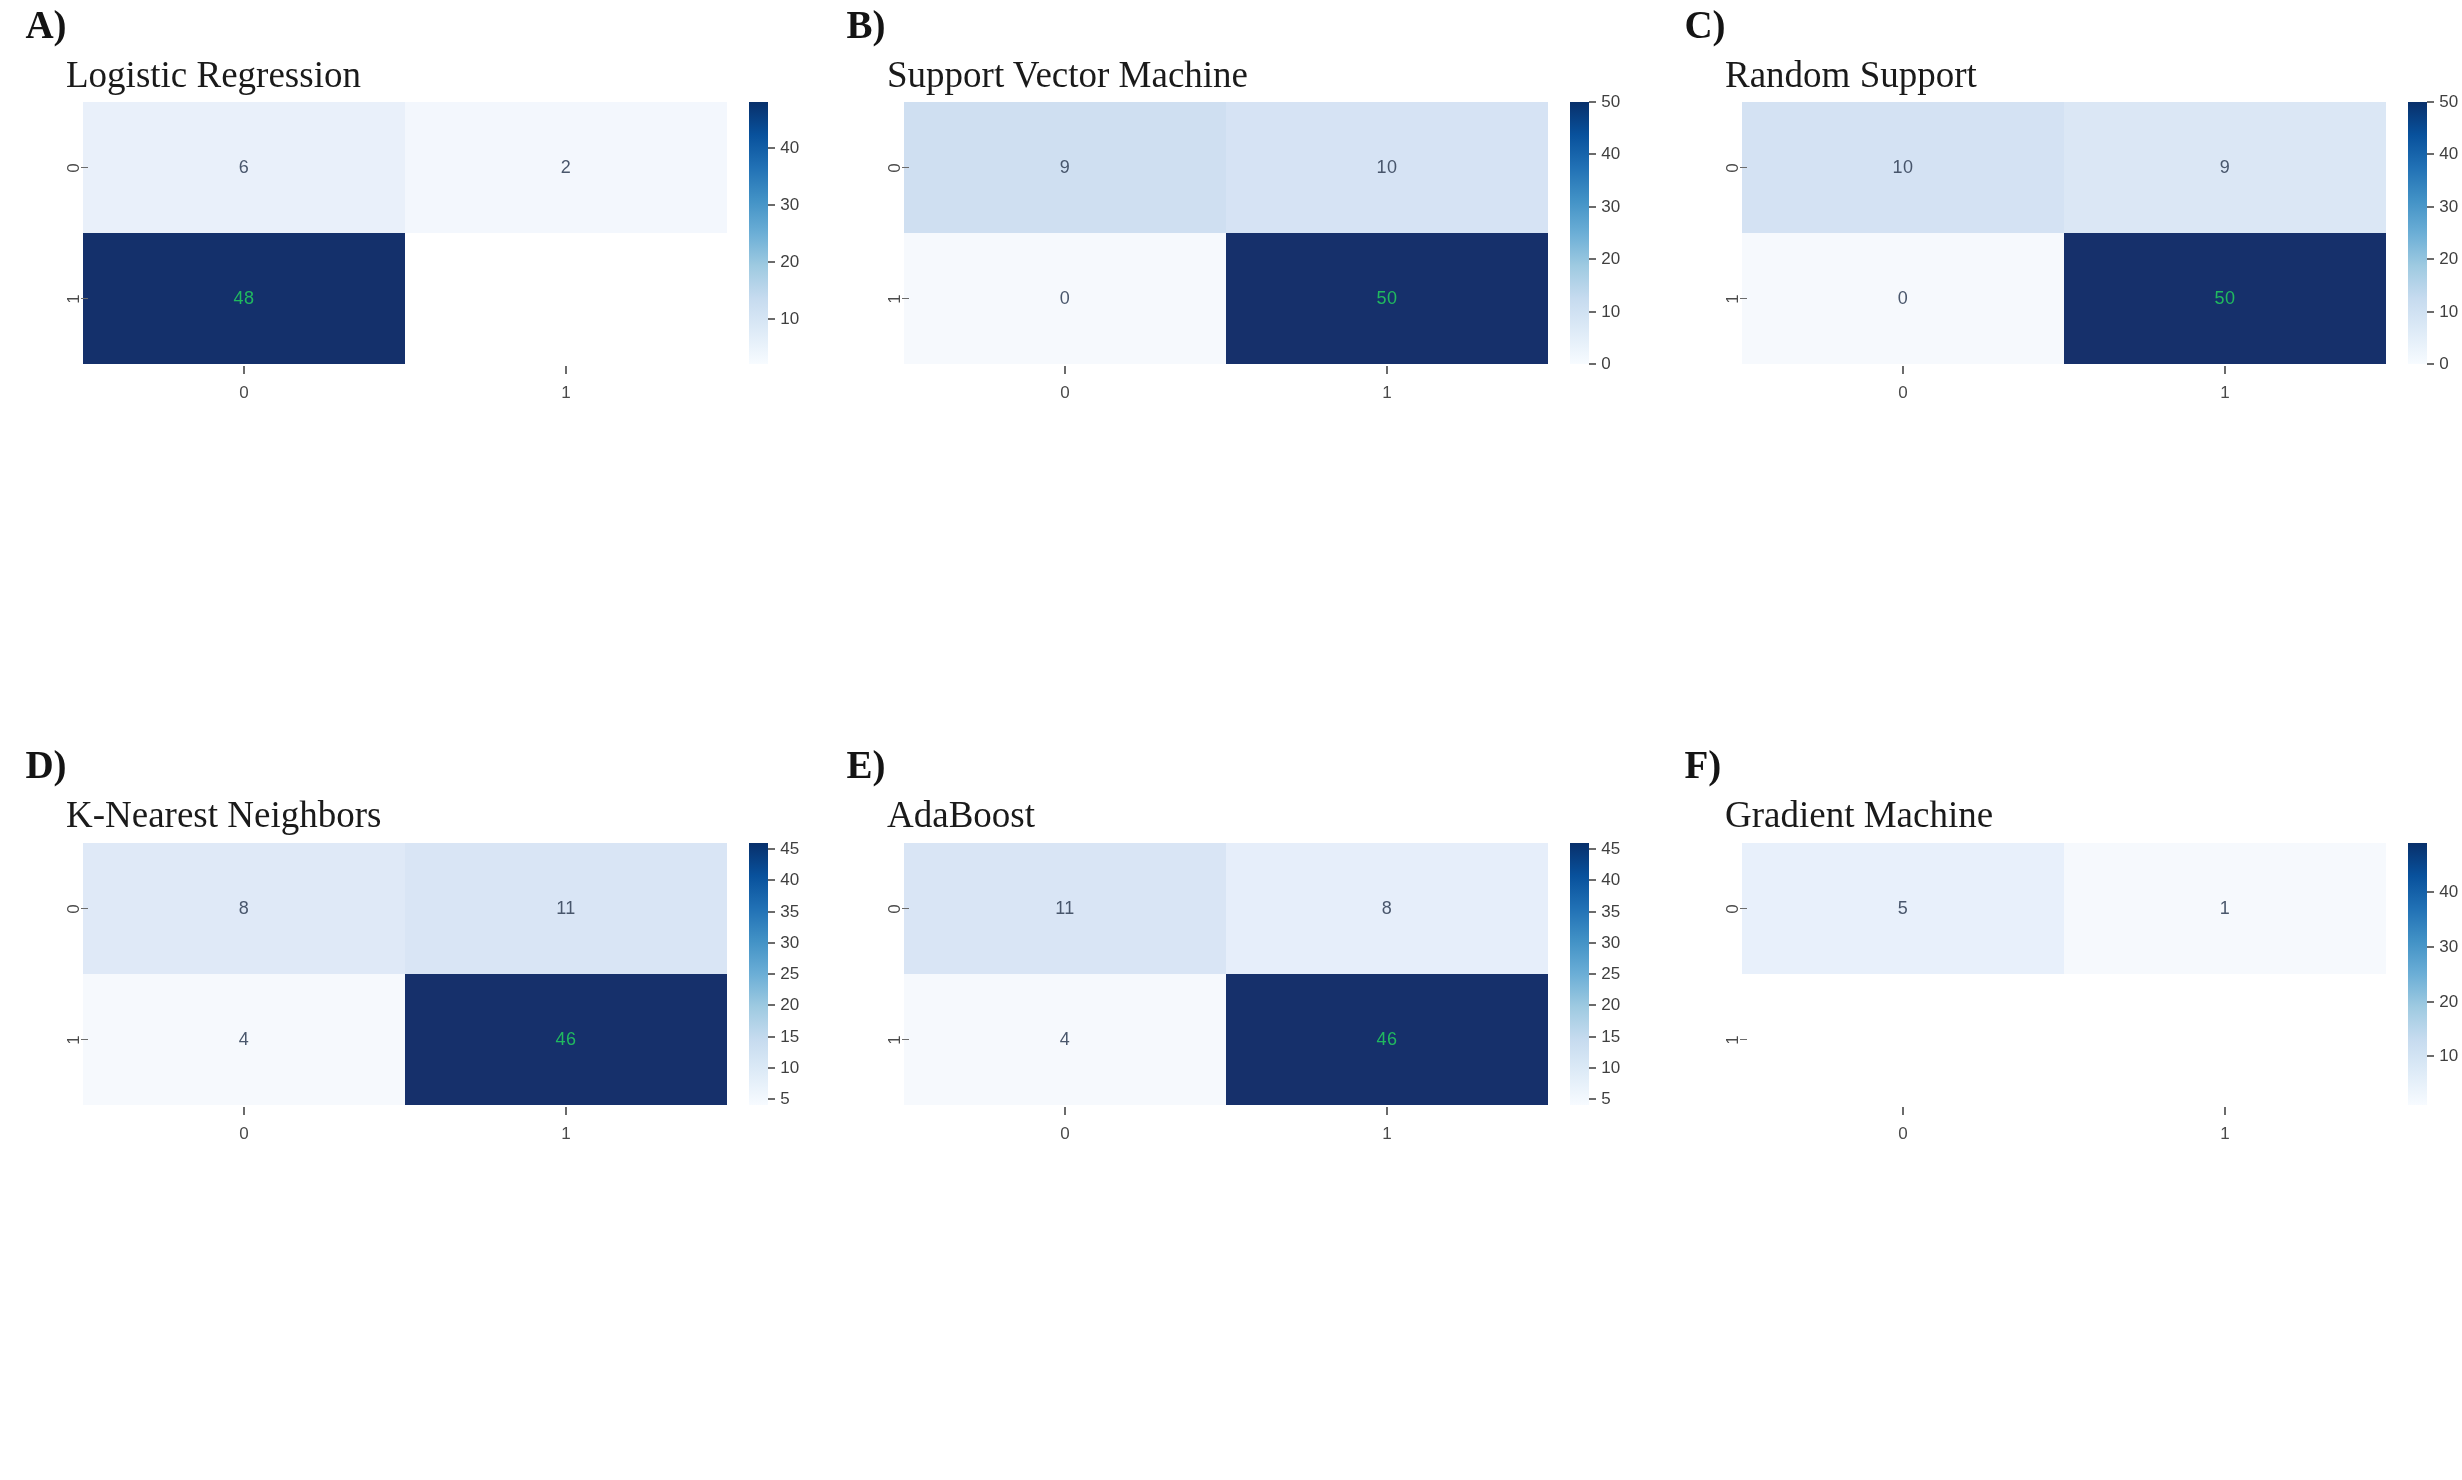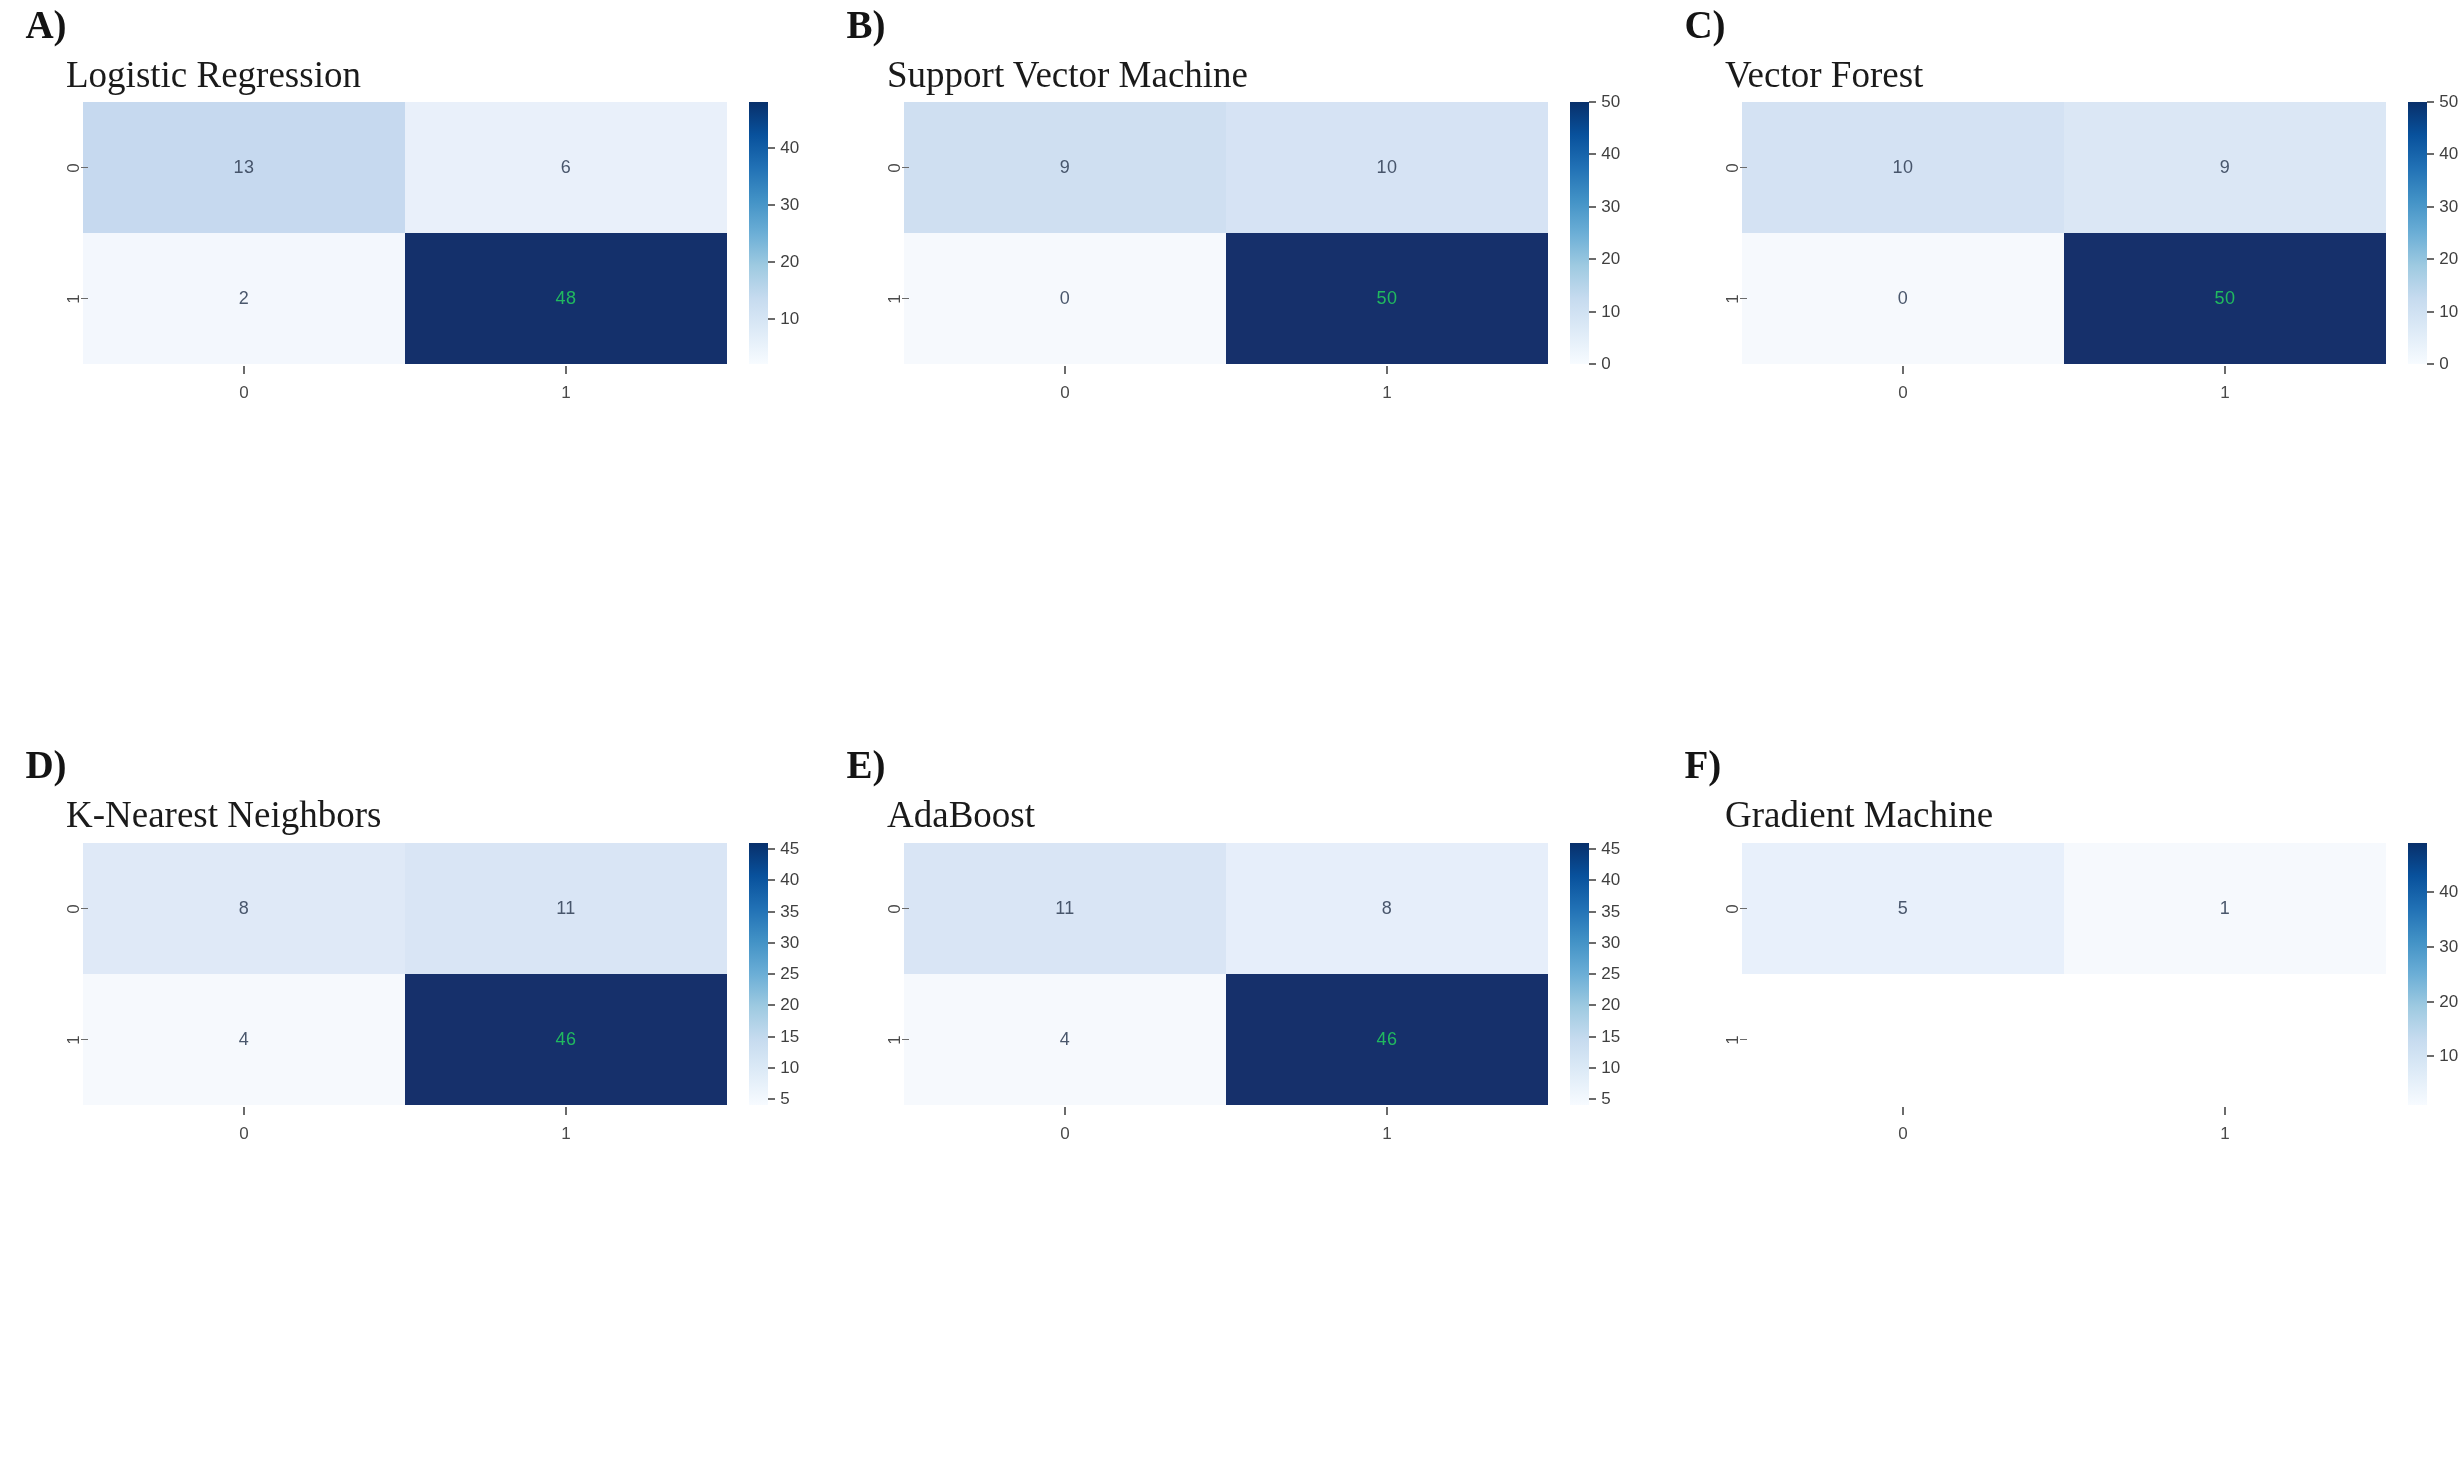--- a/index.html
+++ b/index.html
@@ -162,23 +162,20 @@
 </style>
 </head>
 <body>
 
 <div class="figure" id="figure">
     <div class="panel">
       <div class="panel-letter">A)</div>
       <div class="panel-title">Logistic Regression</div>
       <div class="plot">
         <div class="hm">
-          <div class="cell light" style="background: rgb(198, 217, 239);">
-            <span class="val">13</span>
-          </div>
           <div class="cell light" style="background: rgb(233, 240, 250);">
             <span class="val">6</span>
           </div>
           <div class="cell light" style="background: rgb(243, 247, 253);">
             <span class="val">2</span>
           </div>
           <div class="cell dark" style="background: rgb(20, 48, 107);">
             <span class="val">48</span>
           </div>
         </div>
@@ -285,21 +282,21 @@
             <div class="cbtick" style="top: 262px;">
               <i></i>
               <b>0</b>
             </div>
           </div>
         </div>
       </div>
     </div>
     <div class="panel">
       <div class="panel-letter">C)</div>
-      <div class="panel-title">Vector Forest</div>
+      <div class="panel-title">Random Support</div>
       <div class="plot">
         <div class="hm">
           <div class="cell light" style="background: rgb(212, 226, 243);">
             <span class="val">10</span>
           </div>
           <div class="cell light" style="background: rgb(219, 231, 245);">
             <span class="val">9</span>
           </div>
           <div class="cell light" style="background: rgb(246, 249, 253);">
             <span class="val">0</span>

